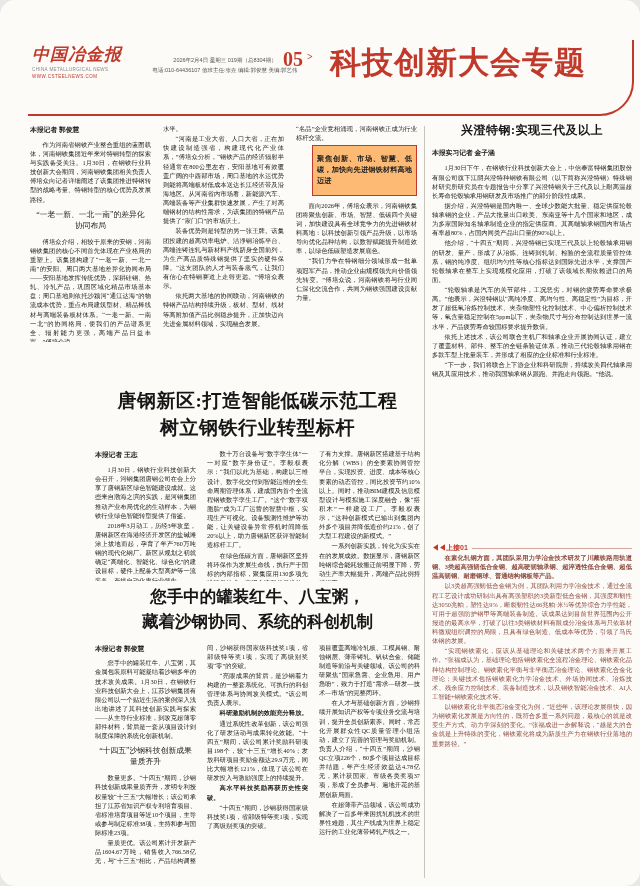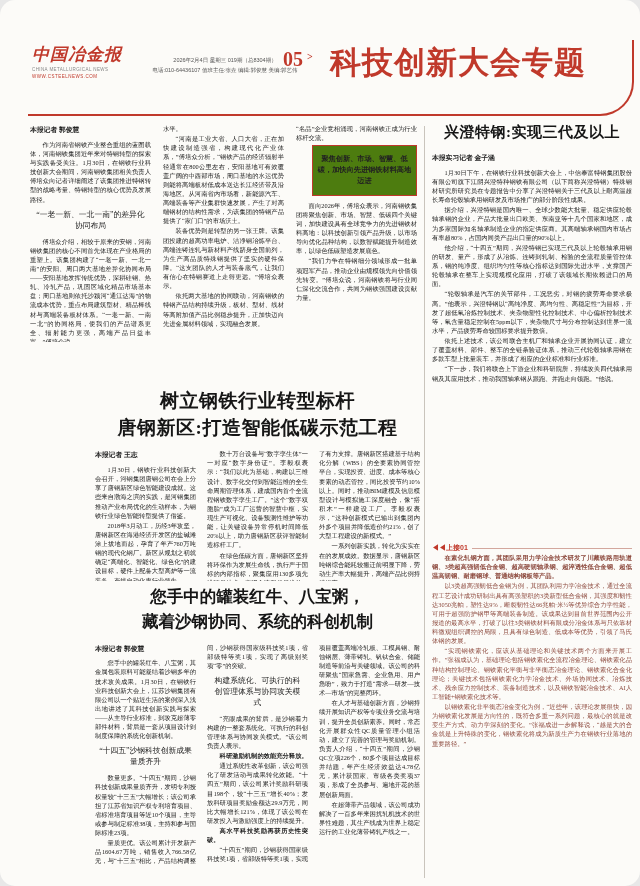--- a/index.html
+++ b/index.html
@@ -22,32 +22,32 @@
                  font-size:31px;font-weight:bold;color:#c0392b;letter-spacing:1px;white-space:nowrap;}
   
   .hl{font-weight:bold;color:#161616;text-align:center;}
   .cols{display:flex;overflow:hidden;}
   .col{overflow:hidden;font-size:6.3px;line-height:1.45;text-align:justify;}
   .it-p{text-indent:2em;margin:0 0 1px 0;}
   .it-lead{text-indent:2em;font-weight:bold;margin:0 0 1px 0;}
   .it-tail{margin:0 0 1px 0;}
   .it-by{font-weight:bold;font-size:6.8px;margin:1px 0 5px 0;}
   .it-sub{font-weight:normal;font-size:7.8px;line-height:1.4;text-align:center;margin:6px 4px 5px 4px;text-indent:0;}
-  .it-box{border:1px solid #c0392b;background:#4d7c0f;font-weight:bold;font-size:7.2px;
-          line-height:1.5;text-align:center;padding:8px 4px;margin:3px 0 5px 16px;}
+  .it-box{border:1px solid #c0392b;background:#fdba74;font-weight:bold;font-size:7.2px;
+          line-height:1.5;padding:8px 4px;margin:3px 0 5px 16px;}
   .vrule{position:absolute;width:1px;background:#c9c4bc;}
   
   #a1{position:absolute;left:30px;top:124px;width:388px;}
   #a1 .hl{font-size:20px;letter-spacing:1px;margin:2px 0 10px 0;}
   #a1 .cols{height:218px;}
   #a1 .col{width:121px;margin-right:12px;}
   #a1 .col:last-child{margin-right:0;}
   
   #a2{position:absolute;left:432px;top:122px;width:200px;}
-  #a2 .hl{font-size:15px;line-height:1.45;letter-spacing:.5px;margin-bottom:9px;}
+  #a2 .hl{font-size:12px;line-height:1.45;letter-spacing:.5px;margin-bottom:9px;}
   #a2 .by{font-weight:bold;font-size:6.8px;margin:0 0 5px 0;}
   #a2 .body{height:330px;overflow:hidden;font-size:6.3px;line-height:1.45;text-align:justify;}
   
   #a3{position:absolute;left:95px;top:388px;width:325px;}
   #a3 .hl{font-size:19px;line-height:1.4;letter-spacing:.5px;margin-bottom:8px;}
   #a3 .cols{height:132px;}
   #a3 .col{width:101px;margin-right:11px;}
   #a3 .col:last-child{margin-right:0;}
   
   #a4{position:absolute;left:95px;top:585px;width:325px;}
@@ -123,22 +123,22 @@
         <div class="it-p">据介绍，兴澄特钢是国内唯一、全球少数能大批量、稳定供应轮毂轴承钢的企业，产品大批量出口欧美、东南亚等十几个国家和地区，成为多家国际知名轴承制造企业的指定供应商。其高端轴承钢国内市场占有率超80%，占国内同类产品出口量的90%以上。</div>
         <div class="it-p">他介绍，“十四五”期间，兴澄特钢已实现三代及以上轮毂轴承用钢的研发、量产，形成了从冶炼、连铸到轧制、检验的全流程质量管控体系，钢的纯净度、组织均匀性等核心指标达到国际先进水平，支撑国产轮毂轴承在整车上实现规模化应用，打破了该领域长期依赖进口的局面。</div>
         <div class="it-p">“轮毂轴承是汽车的关节部件，工况恶劣，对钢的疲劳寿命要求极高。”他表示，兴澄特钢以“高纯净度、高均匀性、高稳定性”为目标，开发了超低氧冶炼控制技术、夹杂物塑性化控制技术、中心偏析控制技术等，氧含量稳定控制在5ppm以下，夹杂物尺寸与分布控制达到世界一流水平，产品疲劳寿命较国标要求提升数倍。</div>
         <div class="it-p">依托上述技术，该公司联合主机厂和轴承企业开展协同认证，建立了覆盖材料、部件、整车的全链条验证体系，推动三代轮毂轴承用钢在多款车型上批量装车，并形成了相应的企业标准和行业标准。</div>
         <div class="it-p">“下一步，我们将联合上下游企业和科研院所，持续攻关四代轴承用钢及其应用技术，推动我国轴承钢从跟跑、并跑走向领跑。”他说。</div>
       </div>
   </div>
 
   <div id="a3">
     <div class="hl">
+      <div>唐钢新区:打造智能低碳示范工程</div>
       <div>树立钢铁行业转型标杆</div>
-      <div>唐钢新区:打造智能低碳示范工程</div>
     </div>
     <div class="cols">
       <div class="col">
           <div class="it-by">本报记者 王志</div>
           <div class="it-p">1月30日，钢铁行业科技创新大会召开，河钢集团唐钢公司在会上分享了唐钢新区绿色智能建设成就。这些来自渤海之滨的实践，是河钢集团推动产业布局优化的生动样本，为钢铁行业绿色智能转型提供了借鉴。</div>
           <div class="it-p">2018年3月动工，历经3年攻坚，唐钢新区在海港经济开发区的盐碱滩涂上拔地而起，孕育了年产760万吨钢的现代化钢厂。新区从规划之初就确定“高端化、智能化、绿色化”的建设目标，硬件上配备大型高炉等一流装备，产线自动化率行业领先。</div>
         </div>
       <div class="col">
           <div class="it-p">数十万台设备与“数字孪生体”一一对应“数字身份证”。李毅权表示：“我们以此为基础，构建以三维设计、数字化交付到智能运维的全生命周期管理体系，建成国内首个全流程钢铁数字孪生工厂。”这个“数字双胞胎”成为工厂运营的智慧中枢，实现生产可视化、设备预测性维护等功能，让关键设备异常停机时间降低20%以上，助力唐钢新区获评智能制造标杆工厂。</div>
           <div class="it-p">在绿色低碳方面，唐钢新区坚持将环保作为发展生命线，执行严于国标的内部指标，聚集应用130多项先进环保技术，实现全流程超低排放，吨钢污染物排放指标居行业领先水平，摘得“国家级绿色工厂”和环保绩效A级企业双项荣誉。</div>
@@ -158,21 +158,20 @@
     <div class="cols">
       <div class="col">
           <div class="it-by">本报记者 郭俊慧</div>
           <div class="it-p">您手中的罐装红牛、八宝粥，其金属包装原料可能凝结着沙钢多年的技术攻关成果。1月30日，在钢铁行业科技创新大会上，江苏沙钢集团有限公司以一个贴近生活的案例深入浅出地讲述了其科技创新实践与探索——从主导行业标准，到攻克超薄零部件材料，背后是一套从项目设计到制度保障的系统化创新机制。</div>
           <div class="it-sub">“十四五”沙钢科技创新成果量质齐升</div>
           <div class="it-p">数量更多。“十四五”期间，沙钢科技创新成果量质齐升，发明专利授权量较“十三五”大幅增长；该公司承担了江苏省知识产权专利培育项目、省标准培育项目等近10个项目，主导或参与制定标准38项，主持和参与国际标准23项。</div>
           <div class="it-p">量质更优。该公司累计开发新产品1604.67万吨，销售收入766.58亿元，与“十三五”相比，产品结构调整和高端化成效显著。</div>
         </div>
       <div class="col">
           <div class="it-tail">间，沙钢获得国家级科技奖1项，省部级特等奖1项，实现了高级别奖项“零”的突破。</div>
-          <div class="it-sub">构建系统化、可执行的科创管理体系与协同攻关模式</div>
           <div class="it-p">“亮眼成果的背后，是沙钢着力构建的一整套系统化、可执行的科创管理体系与协同攻关模式。”该公司负责人表示。</div>
           <div class="it-lead">科研激励机制的效能充分释放。</div>
           <div class="it-p">通过系统性改革创新，该公司强化了研发活动与成果转化效能。“十四五”期间，该公司累计奖励科研项目198个，较“十三五”增长40%；发放科研项目奖励金额达29.9万元，同比大幅增长121%，体现了该公司在研发投入与激励强度上的持续提升。</div>
           <div class="it-lead">高水平科技奖励再获历史性突破。</div>
           <div class="it-p">“十四五”期间，沙钢获得国家级科技奖1项，省部级特等奖1项，实现了高级别奖项的突破。</div>
         </div>
       <div class="col">
           <div class="it-tail">项目覆盖高端冷轧板、工模具钢、耐蚀钢层、薄带铸轧、钒钛合金、储能制造等前沿与关键领域。该公司的科研聚焦“国家急需、企业急用、用户急盼”，致力于打造“需求—研发—技术—市场”的完整闭环。</div>
           <div class="it-p">在人才与基础创新方面，沙钢持续开展知识产权等专项业务交流与培训，提升全员创新素养。同时，常态化开展群众性QC质量管理小组活动，建立了完善的管理与奖励机制。负责人介绍，“十四五”期间，沙钢QC立项226个，80多个项目达成目标并结题，年产生经济效益达4.78亿元，累计获国家、市级各类奖项37项，形成了全员参与、遍地开花的基层创新局面。</div>
           <div class="it-p">在超薄带产品领域，该公司成功解决了一百多年来困扰轧机技术的世界性难题，其生产线成为世界上稳定运行的工业化薄带铸轧产线之一。</div>

